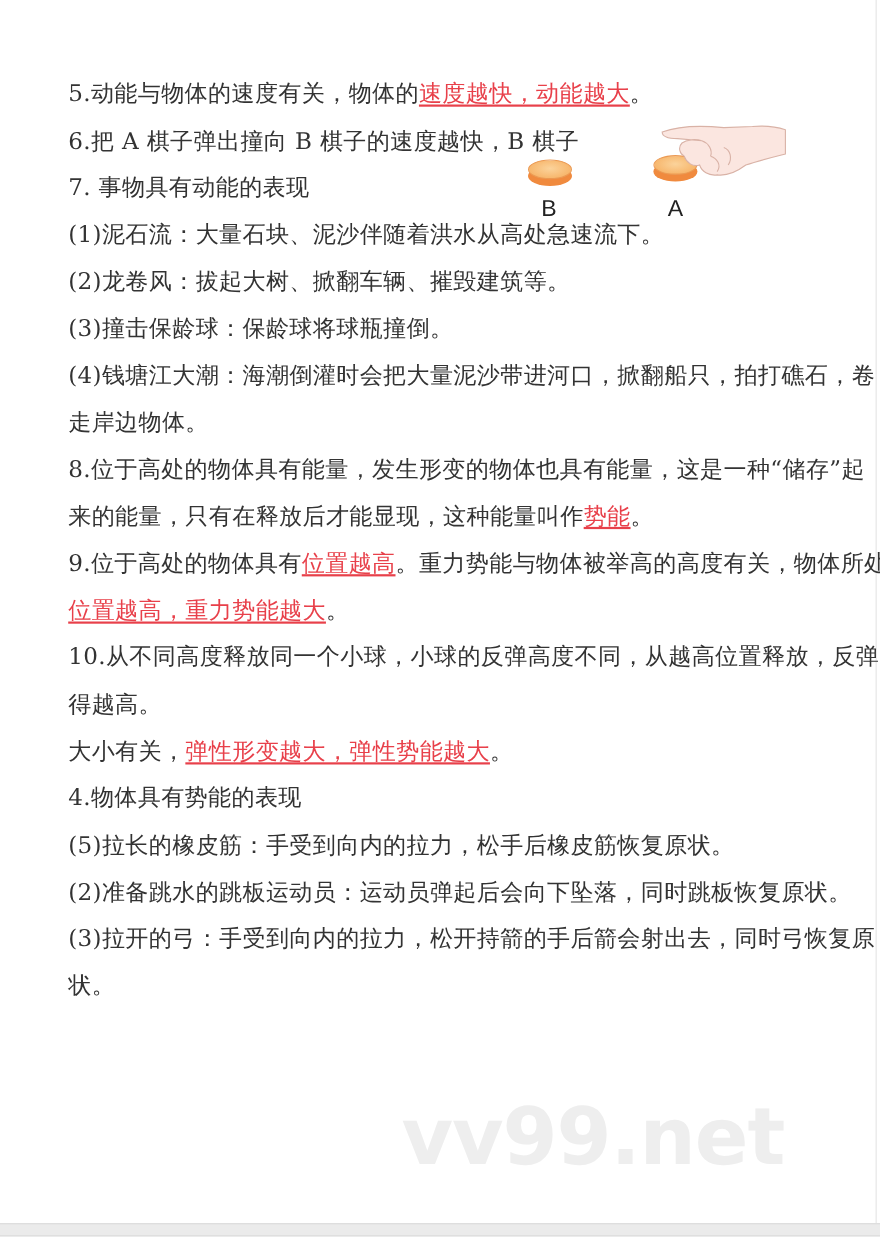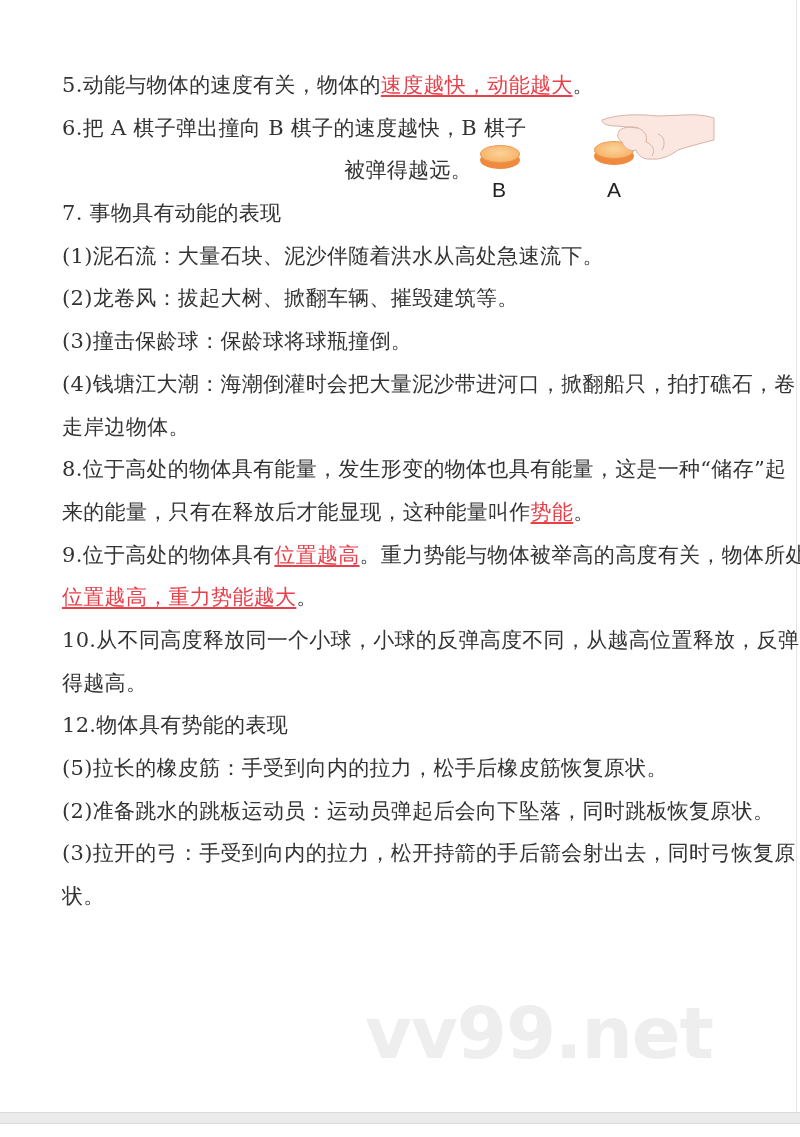--- a/index.html
+++ b/index.html
@@ -112,34 +112,34 @@
       box-sizing: border-box;
     }
   </style>
 </head>
 <body>
 
 <div class="page">
   <div class="content" id="content">
       <div class="line"><span>5.动能与物体的速度有关，物体的</span><span class="hl">速度越快，动能越大</span><span>。</span></div>
       <div class="line short"><span>6.把 A 棋子弹出撞向 B 棋子的速度越快，B 棋子</span></div>
-      <div class="line short"><span>被弹得越远。</span></div>
       <div class="line"><span>7.  事物具有动能的表现</span></div>
       <div class="line"><span>(1)泥石流：大量石块、泥沙伴随着洪水从高处急速流下。</span></div>
       <div class="line"><span>(2)龙卷风：拔起大树、掀翻车辆、摧毁建筑等。</span></div>
       <div class="line"><span>(3)撞击保龄球：保龄球将球瓶撞倒。</span></div>
       <div class="line"><span>(4)钱塘江大潮：海潮倒灌时会把大量泥沙带进河口，掀翻船只，拍打礁石，卷</span></div>
       <div class="line"><span>走岸边物体。</span></div>
       <div class="line"><span>8.位于高处的物体具有能量，发生形变的物体也具有能量，这是一种“储存”起</span></div>
       <div class="line"><span>来的能量，只有在释放后才能显现，这种能量叫作</span><span class="hl">势能</span><span>。</span></div>
       <div class="line"><span>9.位于高处的物体具有</span><span class="hl">位置越高</span><span>。重力势能与物体被举高的高度有关，物体所处</span></div>
       <div class="line"><span class="hl">位置越高，重力势能越大</span><span>。</span></div>
       <div class="line"><span>10.从不同高度释放同一个小球，小球的反弹高度不同，从越高位置释放，反弹</span></div>
       <div class="line"><span>得越高。</span></div>
-      <div class="line"><span>12.物体具有势能的表现</span></div>
+      <div class="line"><span>大小有关，</span><span class="hl">弹性形变越大，弹性势能越大</span><span>。</span></div>
+      <div class="line"><span>4.物体具有势能的表现</span></div>
       <div class="line"><span>(5)拉长的橡皮筋：手受到向内的拉力，松手后橡皮筋恢复原状。</span></div>
       <div class="line"><span>(2)准备跳水的跳板运动员：运动员弹起后会向下坠落，同时跳板恢复原状。</span></div>
       <div class="line"><span>(3)拉开的弓：手受到向内的拉力，松开持箭的手后箭会射出去，同时弓恢复原</span></div>
       <div class="line"><span>状。</span></div>
     </div>
 
   <div class="figure">
     <div class="chip" style="left:10px; top:40px;">
       <div class="side"></div>
       <div class="face"></div>

